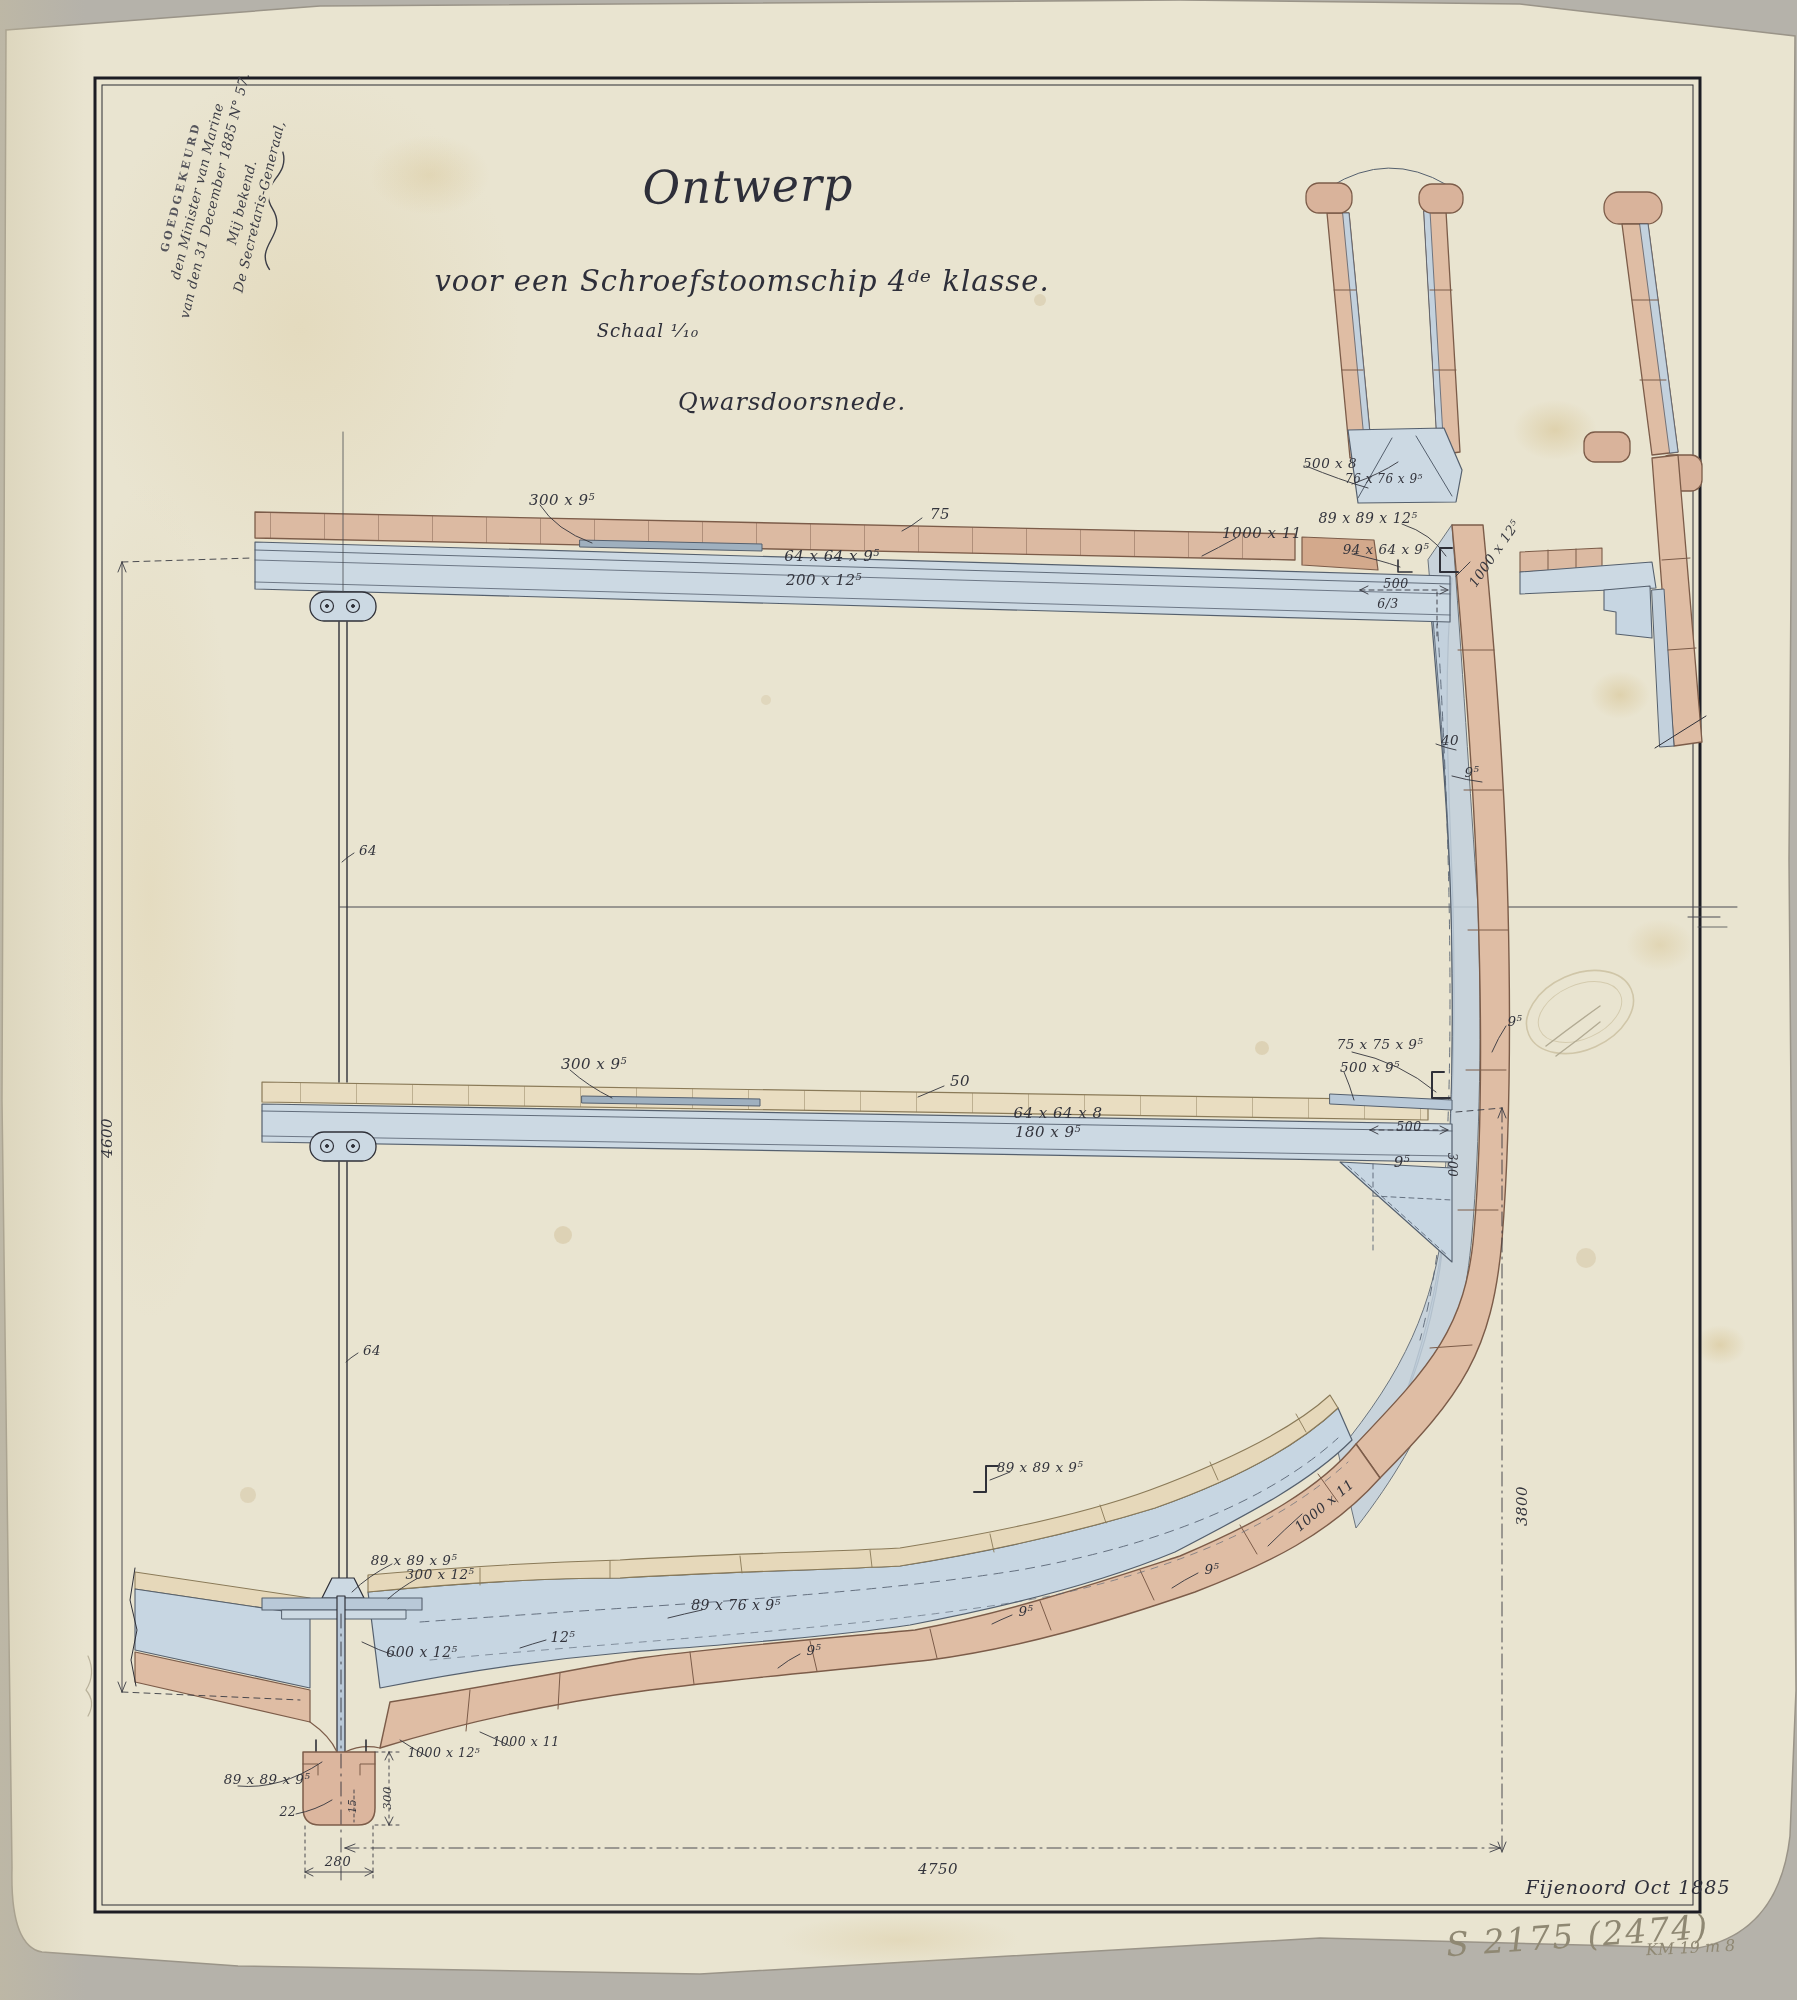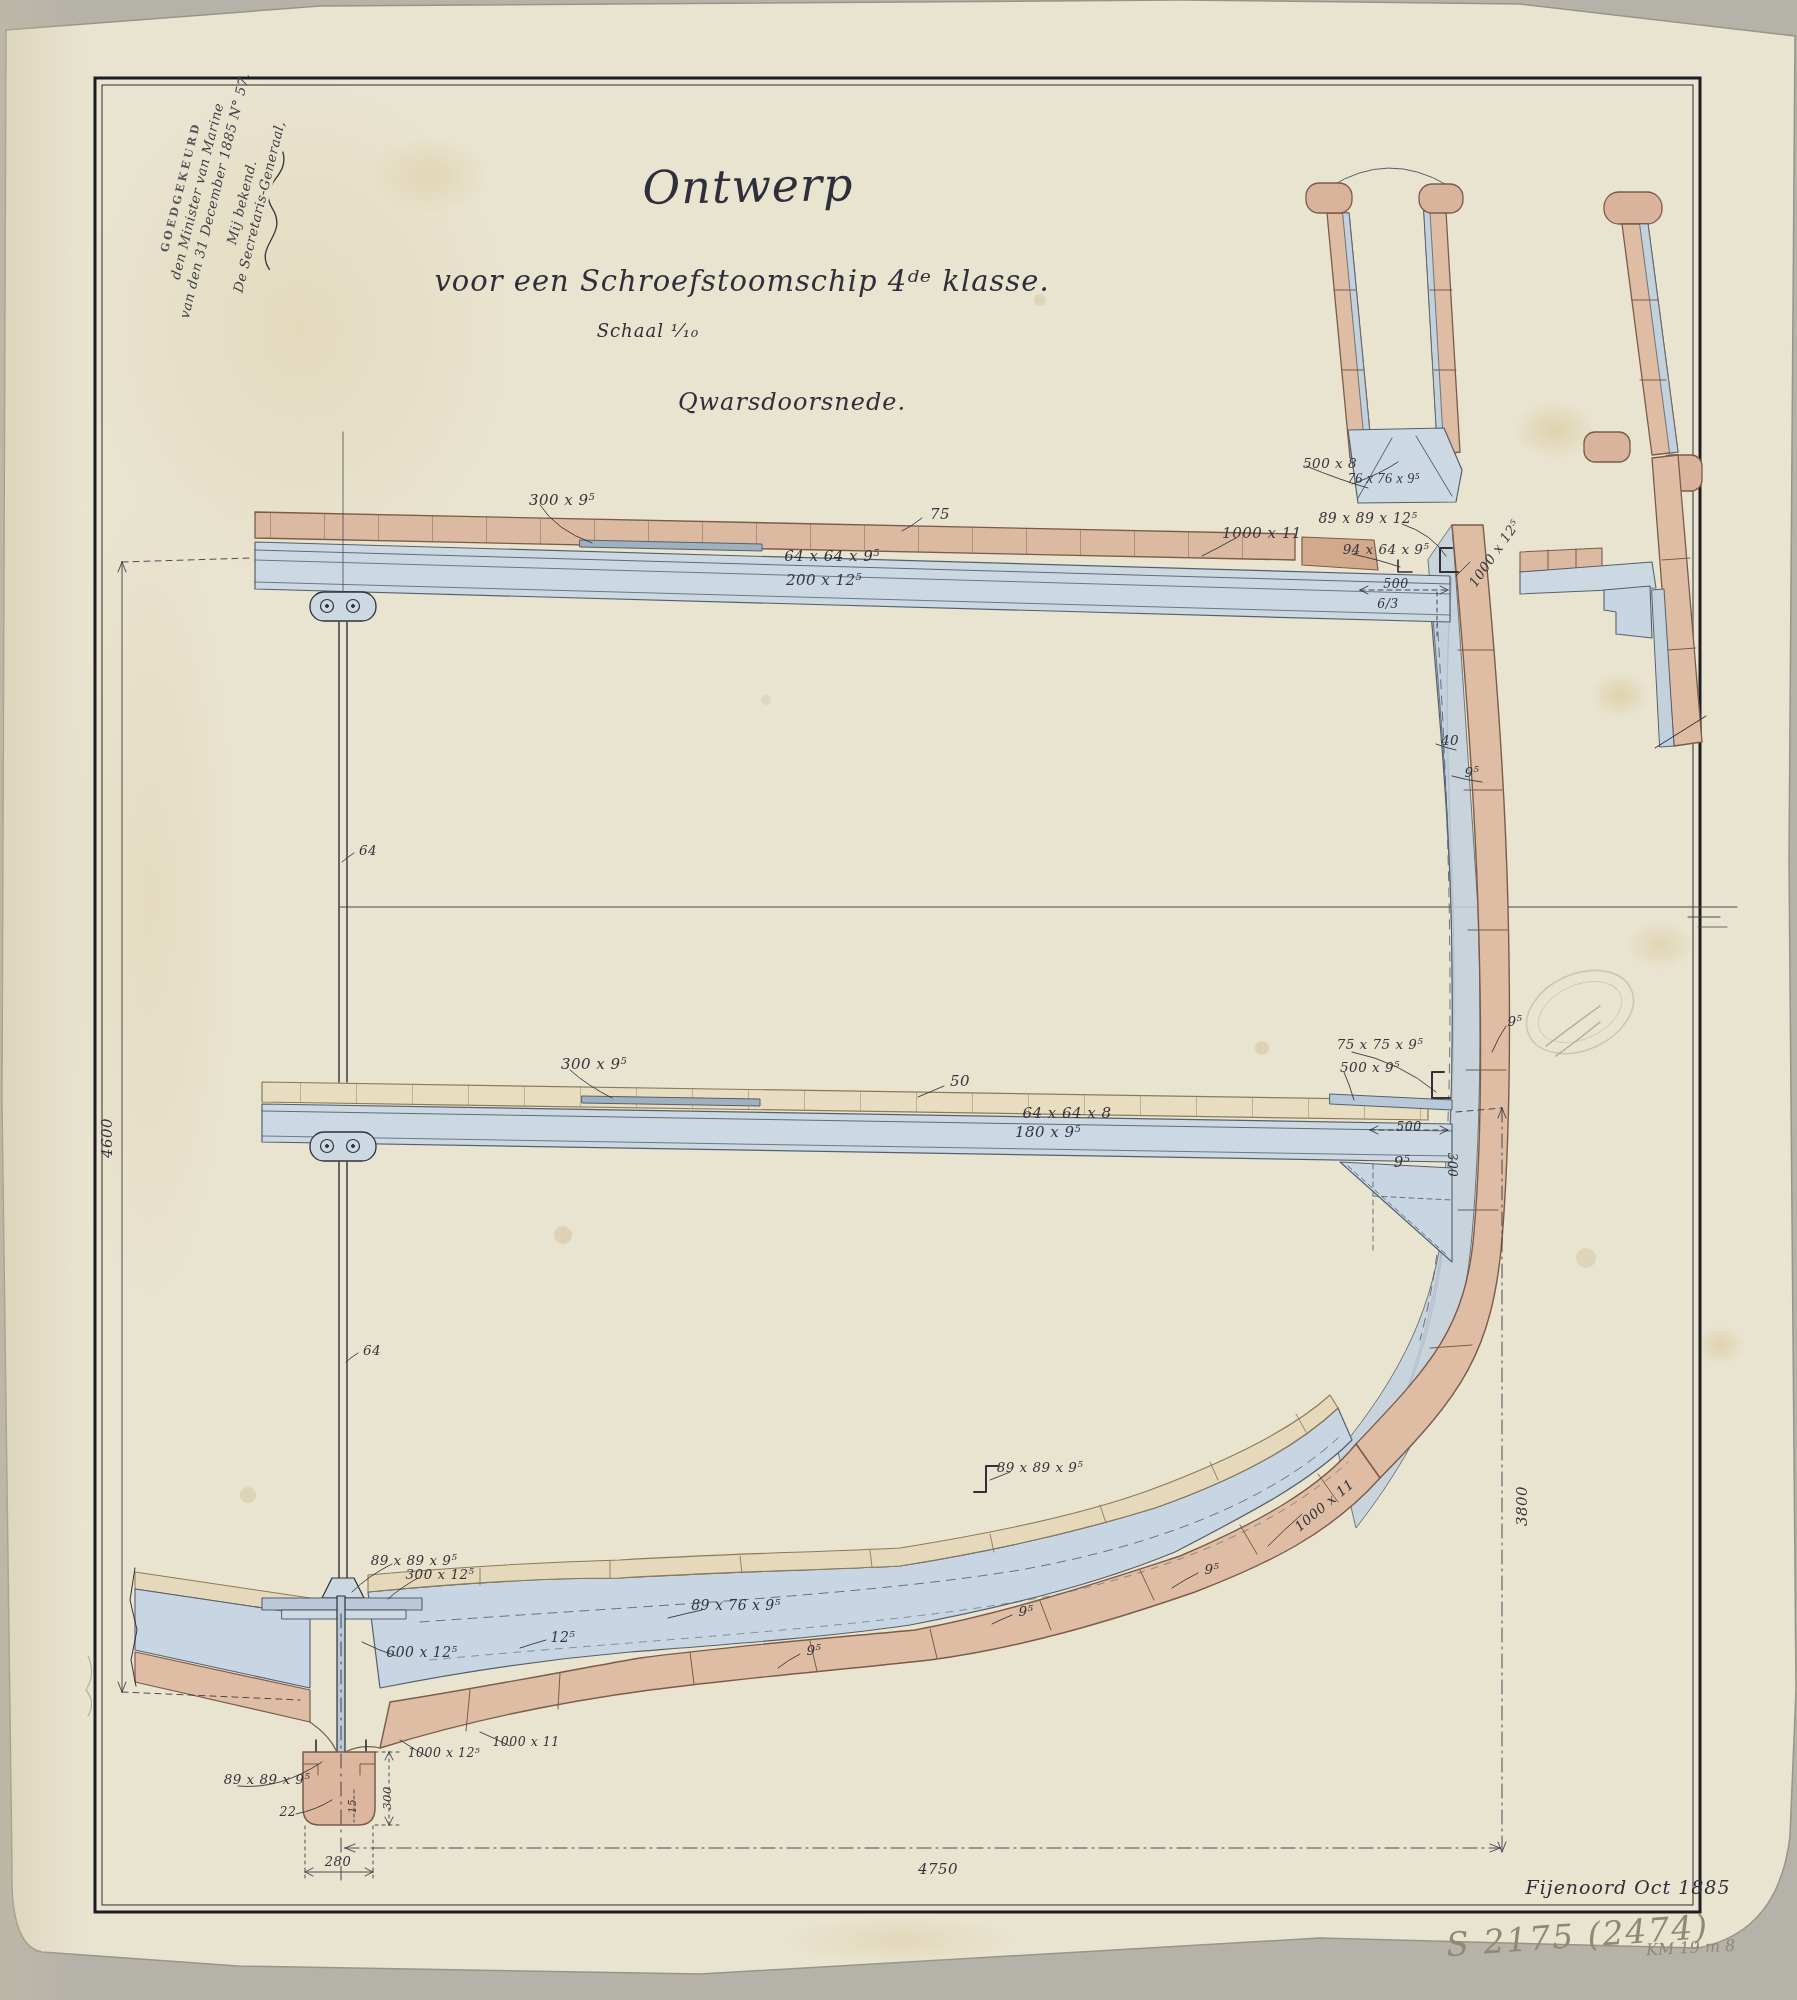--- a/index.html
+++ b/index.html
@@ -367,29 +367,29 @@
       <div class="lbl" style="left: 562px; top: 500px; font-size: 15px;">300 x 9⁵</div>
       <div class="lbl" style="left: 940px; top: 514px; font-size: 15px;">75</div>
       <div class="lbl" style="left: 832px; top: 556px; font-size: 15px;">64 x 64 x 9⁵</div>
       <div class="lbl" style="left: 824px; top: 580px; font-size: 15px;">200 x 12⁵</div>
       <div class="lbl" style="left: 1262px; top: 533px; font-size: 15px;">1000 x 11</div>
       <div class="lbl" style="left: 1368px; top: 518px; font-size: 14px;">89 x 89 x 12⁵</div>
       <div class="lbl" style="left: 1386px; top: 549px; font-size: 13.5px;">94 x 64 x 9⁵</div>
       <div class="lbl" style="left: 1396px; top: 583px; font-size: 12.5px;">500</div>
       <div class="lbl" style="left: 1388px; top: 603px; font-size: 12.5px;">6/3</div>
       <div class="lbl" style="left: 1330px; top: 463px; font-size: 13.5px;">500 x 8</div>
-      <div class="lbl" style="left: 1384px; top: 479px; font-size: 14px; font-family: Liberation Serif, serif;">76 x 76 x 9⁵</div>
+      <div class="lbl" style="left: 1384px; top: 479px; font-size: 12px;">76 x 76 x 9⁵</div>
       <div class="lbl" style="left: 1494px; top: 553px; font-size: 13.5px; --r: -55deg;">1000 x 12⁵</div>
       <div class="lbl" style="left: 1450px; top: 740px; font-size: 13.5px;">40</div>
       <div class="lbl" style="left: 1472px; top: 772px; font-size: 13.5px;">9⁵</div>
       <div class="lbl" style="left: 368px; top: 850px; font-size: 13.5px;">64</div>
       <div class="lbl" style="left: 372px; top: 1350px; font-size: 13.5px;">64</div>
       <div class="lbl" style="left: 594px; top: 1064px; font-size: 15px;">300 x 9⁵</div>
       <div class="lbl" style="left: 960px; top: 1081px; font-size: 15px;">50</div>
-      <div class="lbl" style="left: 1058px; top: 1113px; font-size: 15px; margin-left: 9px;">64 x 64 x 8</div>
+      <div class="lbl" style="left: 1058px; top: 1113px; font-size: 15px;">64 x 64 x 8</div>
       <div class="lbl" style="left: 1048px; top: 1132px; font-size: 15px;">180 x 9⁵</div>
       <div class="lbl" style="left: 1380px; top: 1044px; font-size: 13.5px;">75 x 75 x 9⁵</div>
       <div class="lbl" style="left: 1370px; top: 1067px; font-size: 13.5px;">500 x 9⁵</div>
       <div class="lbl" style="left: 1515px; top: 1021px; font-size: 13.5px;">9⁵</div>
       <div class="lbl" style="left: 1409px; top: 1126px; font-size: 12.5px;">500</div>
       <div class="lbl" style="left: 1402px; top: 1162px; font-size: 15px;">9⁵</div>
       <div class="lbl" style="left: 1452px; top: 1165px; font-size: 12px; --r: 90deg;">300</div>
       <div class="lbl" style="left: 1040px; top: 1467px; font-size: 13.5px;">89 x 89 x 9⁵</div>
       <div class="lbl" style="left: 1324px; top: 1505px; font-size: 13.5px; --r: -40deg;">1000 x 11</div>
       <div class="lbl" style="left: 1212px; top: 1569px; font-size: 13.5px;">9⁵</div>

